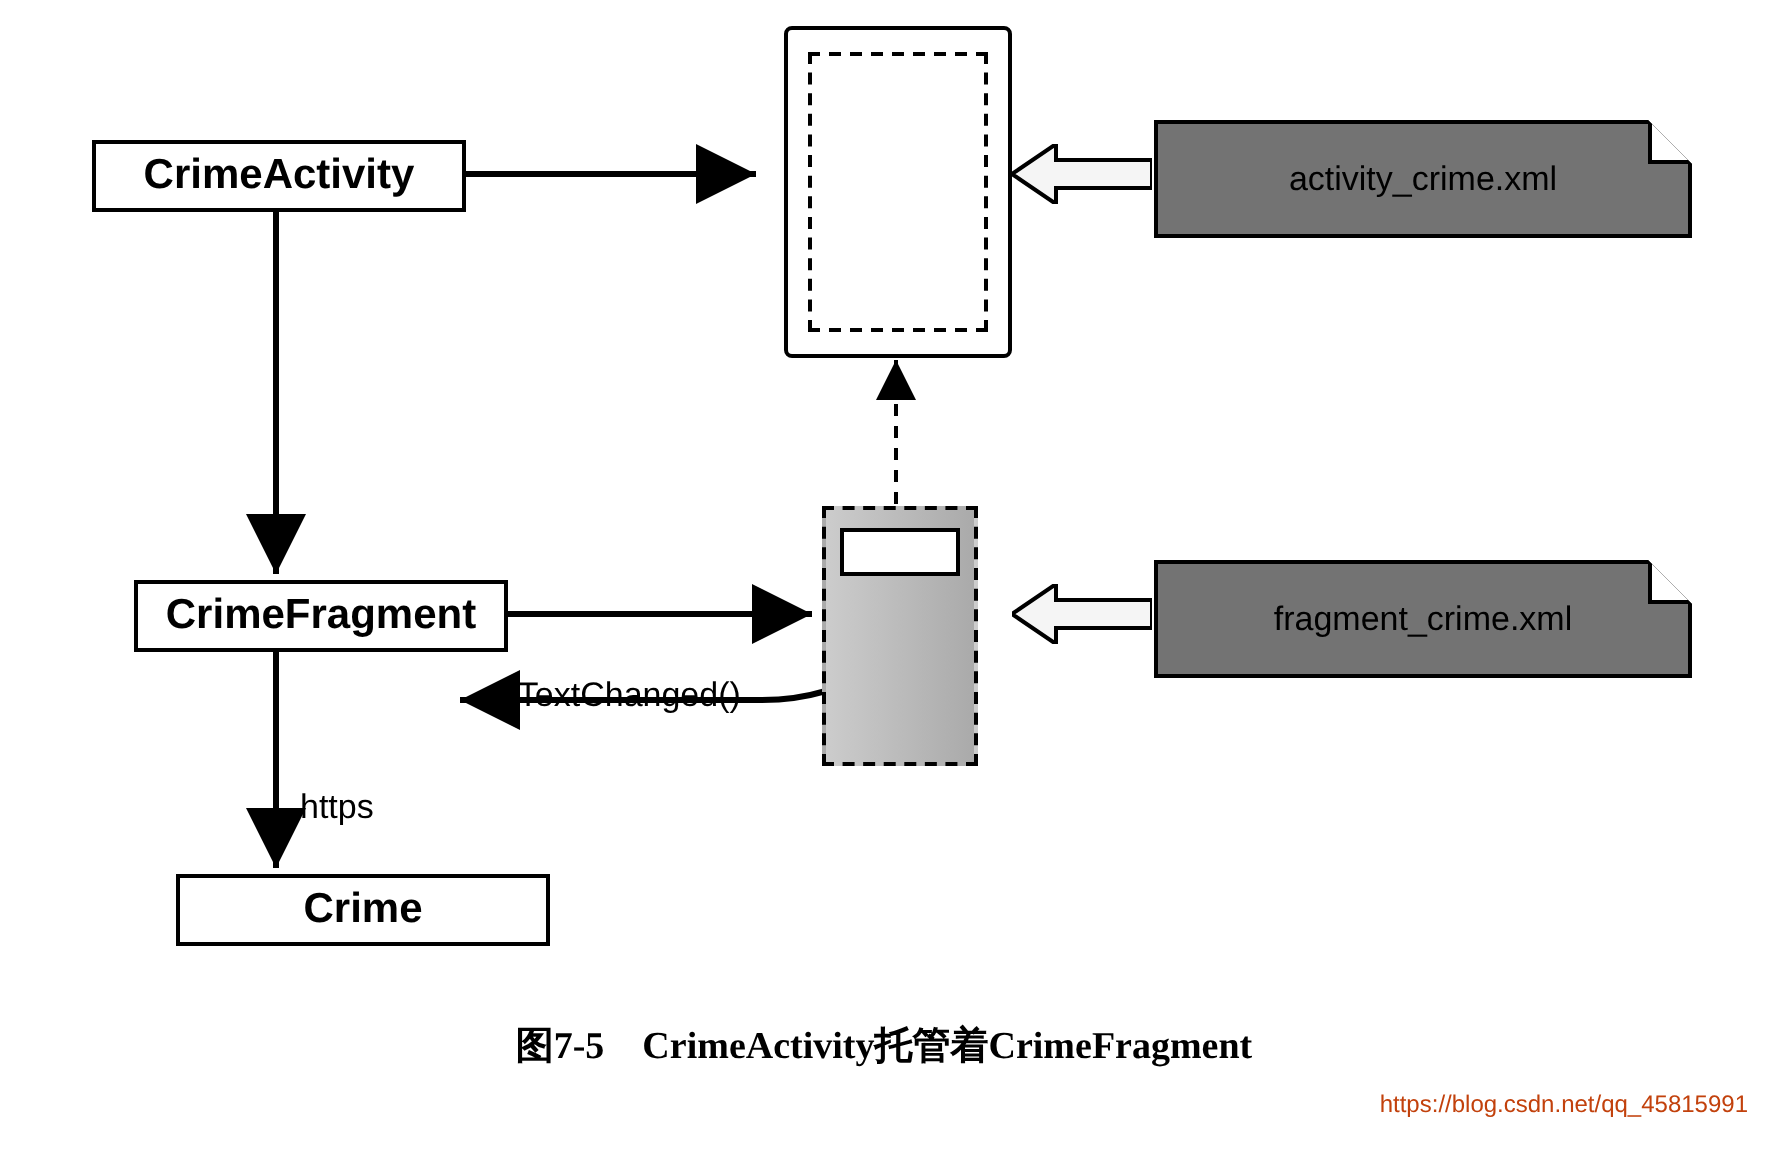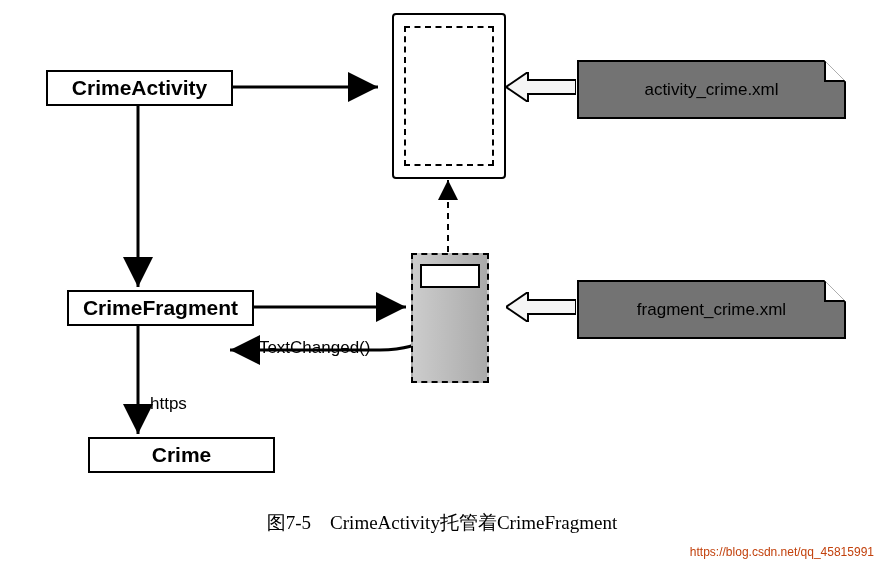--- a/index.html
+++ b/index.html
@@ -102,20 +102,21 @@
   .label {
     position: absolute;
     font-size: 17px;
   }
   .caption {
     position: absolute;
     width: 100%;
     text-align: center;
     font-size: 19px;
     font-family: "SimSun", serif;
+    font-weight: bold;
   }
   .watermark {
     position: absolute;
     font-size: 12px;
     color: #c2410c;
     font-family: sans-serif;
   }
   .hollow-arrow {
     position: absolute;
   }

